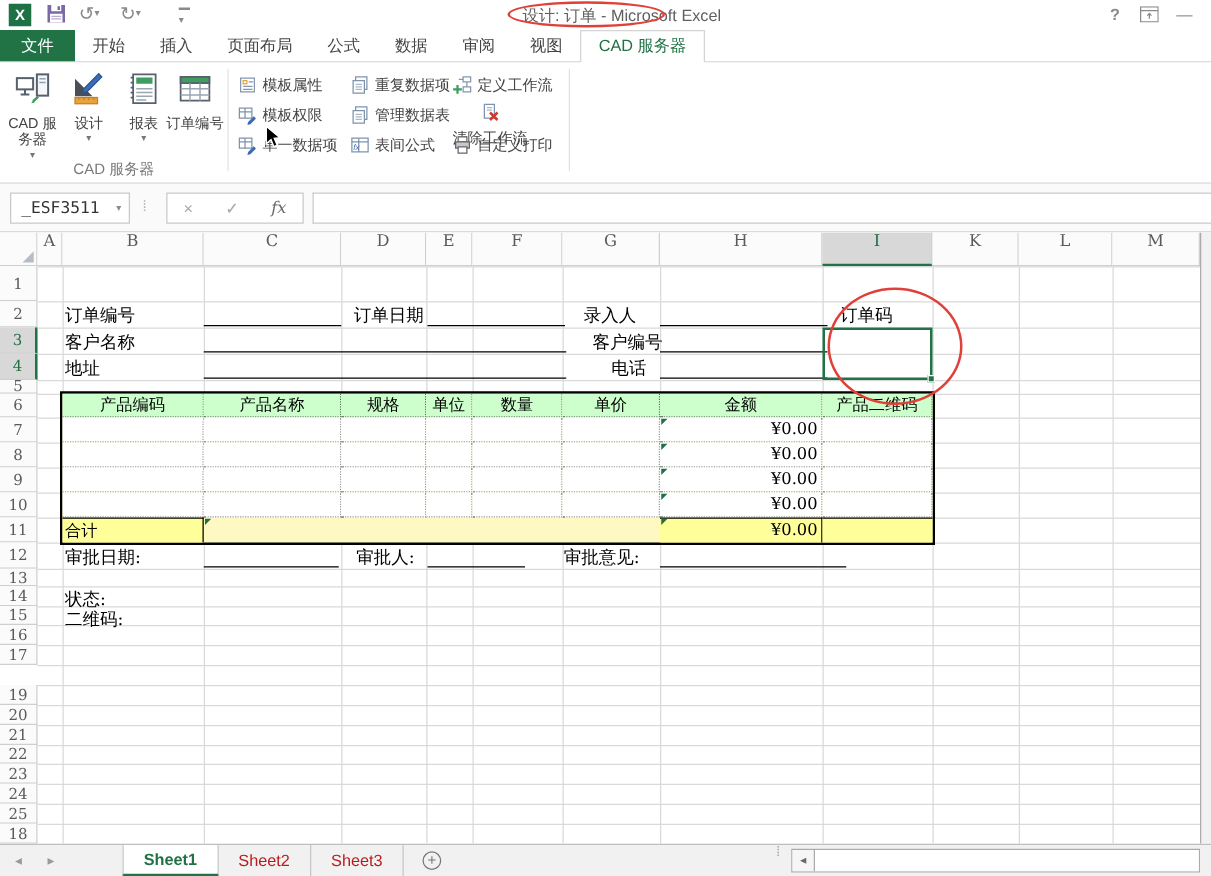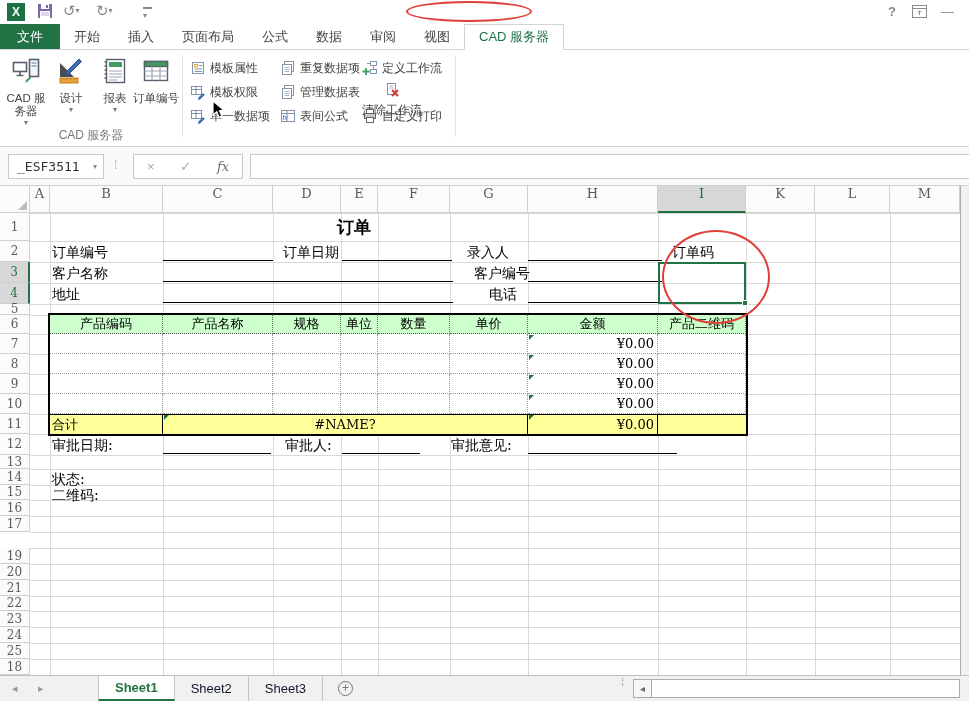--- a/index.html
+++ b/index.html
@@ -82,21 +82,21 @@
 
   
   #sel-box { position:absolute; left:658px; top:76px; width:88px; height:42px; border:2px solid #217346; z-index:20; }
   #sel-handle { position:absolute; right:-4px; bottom:-4px; width:6px; height:6px; background:#217346; border:1px solid #fff; }
   #vscroll-sliver { position:absolute; left:960px; top:0; width:9px; height:489px; background:#f1f1f1; border-left:1px solid #ababab; }
 
   
   #tabbar { position:absolute; left:0; top:675px; width:969px; height:26px; background:#f1f1f1; border-top:1px solid #bfbfbf; }
   .nav-arrow { position:absolute; top:6px; font-size:11px; color:#9a9a9a; }
   #sheet-tabs { position:absolute; left:98px; top:0; height:25px; display:flex; }
-  .stab { padding:0 16px; display:flex; align-items:center; font-size:13px; color:#0f172a; border-right:1px solid #c6c6c6; }
+  .stab { padding:0 16px; display:flex; align-items:center; font-size:13px; color:#b91c1c; border-right:1px solid #c6c6c6; }
   .stab.active { background:#fff; color:#217346; font-weight:bold; border-left:1px solid #c6c6c6; border-bottom:2px solid #217346; }
   #add-sheet { position:absolute; left:338px; top:5px; width:15px; height:15px; border:1px solid #767676; border-radius:50%;
     color:#767676; font:12px/13px "Liberation Sans",sans-serif; text-align:center; }
   .tdots { position:absolute; left:621px; top:4px; color:#9a9a9a; font-size:11px; line-height:5px; }
   #hscroll { position:absolute; left:633px; top:3px; width:327px; height:19px; background:#f6f6f6; border:1px solid #ababab; }
   #hscroll .sarrow { position:absolute; left:0; top:0; width:18px; height:17px; border-right:1px solid #ababab;
     color:#6a6a6a; font-size:10px; text-align:center; line-height:17px; background:#f6f6f6; }
   #hscroll .sthumb { position:absolute; left:18px; top:0; right:0; height:17px; background:#fff; }
 </style>
 </head>
@@ -109,20 +109,21 @@
         <rect x="1" y="1" width="14" height="14" fill="#7b68a6"></rect>
         <rect x="4" y="1" width="8" height="5" fill="#fff"></rect>
         <rect x="9" y="2" width="2" height="3" fill="#7b68a6"></rect>
         <rect x="3" y="8" width="10" height="7" fill="#fff"></rect>
         <path d="M4 10h8M4 12h8" stroke="#b9aed1"></path>
       </svg>
   </span>
   <span class="qat-btn" style="left:63px;"><span>↺</span><span class="qat-dd">▾</span></span>
   <span class="qat-btn" style="left:96px;"><span>↻</span><span class="qat-dd">▾</span></span>
   <span class="qat-btn" style="left:143px; top:0; font-size:10px;"><span style="display:inline-block; width:9px; border-top:2px solid #8a8a8a;"></span><br><span class="qat-dd">▾</span></span>
+  <span id="title-text">设计: 订单 - Microsoft Excel</span>
   <span class="winctl" style="left:888px; font-weight:bold;">?</span>
   <span class="winctl" style="left:912px; top:5px;">
     <svg width="15" height="13" viewBox="0 0 15 13">
         <rect x="0.5" y="0.5" width="14" height="12" fill="none" stroke="#8a8a8a"></rect>
         <path d="M0.5 3.5h14" stroke="#8a8a8a"></path>
         <path d="M7.5 10V6M5.8 7.5L7.5 5.8l1.7 1.7" stroke="#8a8a8a" fill="none"></path>
       </svg>
   </span>
   <span class="winctl" style="left:941px;">—</span>
   <div class="ellipse-note" style="left:406px; top:1px; width:126px; height:21px;"></div>
@@ -360,21 +361,20 @@
       <div class="hline" style="top: 362px;"></div>
       <div class="hline" style="top: 378px;"></div>
       <div class="hline" style="top: 394px;"></div>
       <div class="hline" style="top: 410px;"></div>
       <div class="hline" style="top: 425px;"></div>
       <div class="hline" style="top: 441px;"></div>
       <div class="hline" style="top: 457px;"></div>
       <div class="hline" style="top: 473px;"></div>
     </div>
 
-  <div class="sheet-text sheet-title" style="left:50px; top:30px; width:608px; text-align:center;">订单</div>
 
   <div class="sheet-text" style="left:52px; top:58px;">订单编号</div>
   <div class="ufield" style="left:163px; top:74px; width:110px;"></div>
   <div class="sheet-text" style="left:283px; top:58px;">订单日期</div>
   <div class="ufield" style="left:342px; top:74px; width:110px;"></div>
   <div class="sheet-text" style="left:467px; top:58px;">录入人</div>
   <div class="ufield" style="left:528px; top:74px; width:134px;"></div>
   <div class="sheet-text" style="left:672px; top:58px;">订单码</div>
 
   <div class="sheet-text" style="left:52px; top:79px;">客户名称</div>
@@ -431,21 +431,20 @@
         <div class="tcell" style="left: 223px; width: 68px; top: 79px; height: 20px;"></div>
         <div class="tcell" style="left: 291px; width: 37px; top: 79px; height: 20px;"></div>
         <div class="tcell" style="left: 328px; width: 72px; top: 79px; height: 20px;"></div>
         <div class="tcell" style="left: 400px; width: 78px; top: 79px; height: 20px;"></div>
         <div class="gtri" style="left: 479px; top: 80px;"></div>
         <div class="tcell amt" style="left: 478px; width: 130px; top: 79px; height: 20px;">¥0.00</div>
         <div class="tcell" style="left: 608px; width: 88px; top: 79px; height: 20px;"></div>
       </div>
 
     <div class="total-cell" style="left:0; width:113px; border-right:1px solid #000; padding-left:2px;">合计</div>
-    <div class="total-cell" style="left:113px; width:365px; border-right:1px solid #000; justify-content:center;">#NAME?</div>
     <div class="total-cell" style="left:478px; width:130px; border-right:1px solid #000; justify-content:flex-end; padding-right:3px;">¥0.00</div>
     <div class="total-cell" style="left:608px; width:88px;"></div>
     <span class="gtri" style="left:114px; top:100px;"></span>
     <span class="gtri" style="left:479px; top:100px;"></span>
   </div>
 
   <div class="sheet-text" style="left:52px; top:251px;">审批日期:</div>
   <div class="ufield" style="left:163px; top:267px; width:108px;"></div>
   <div class="sheet-text" style="left:285px; top:251px;">审批人:</div>
   <div class="ufield" style="left:342px; top:267px; width:78px;"></div>

